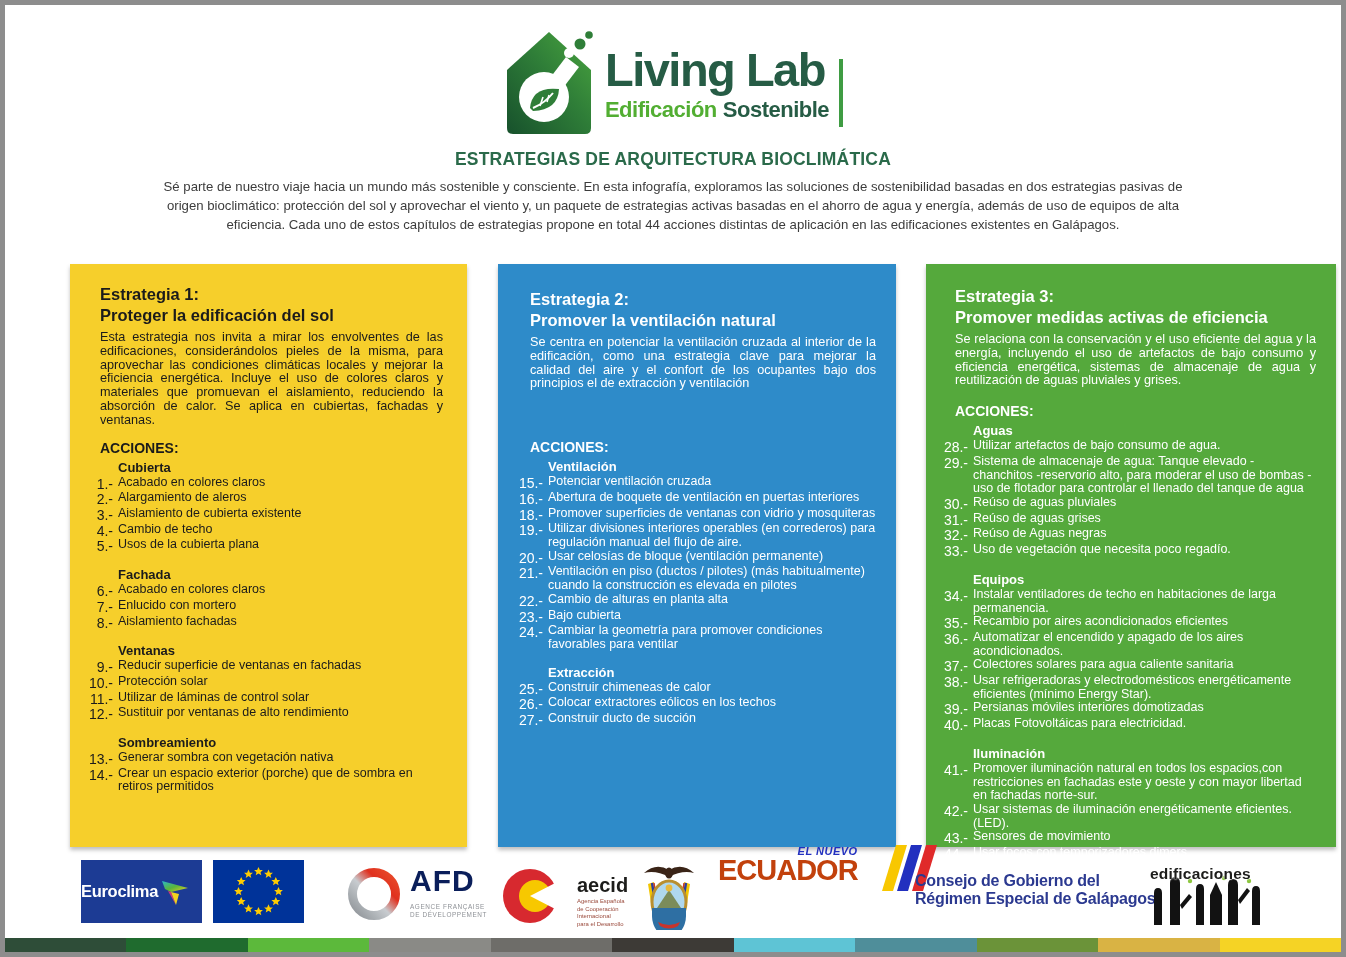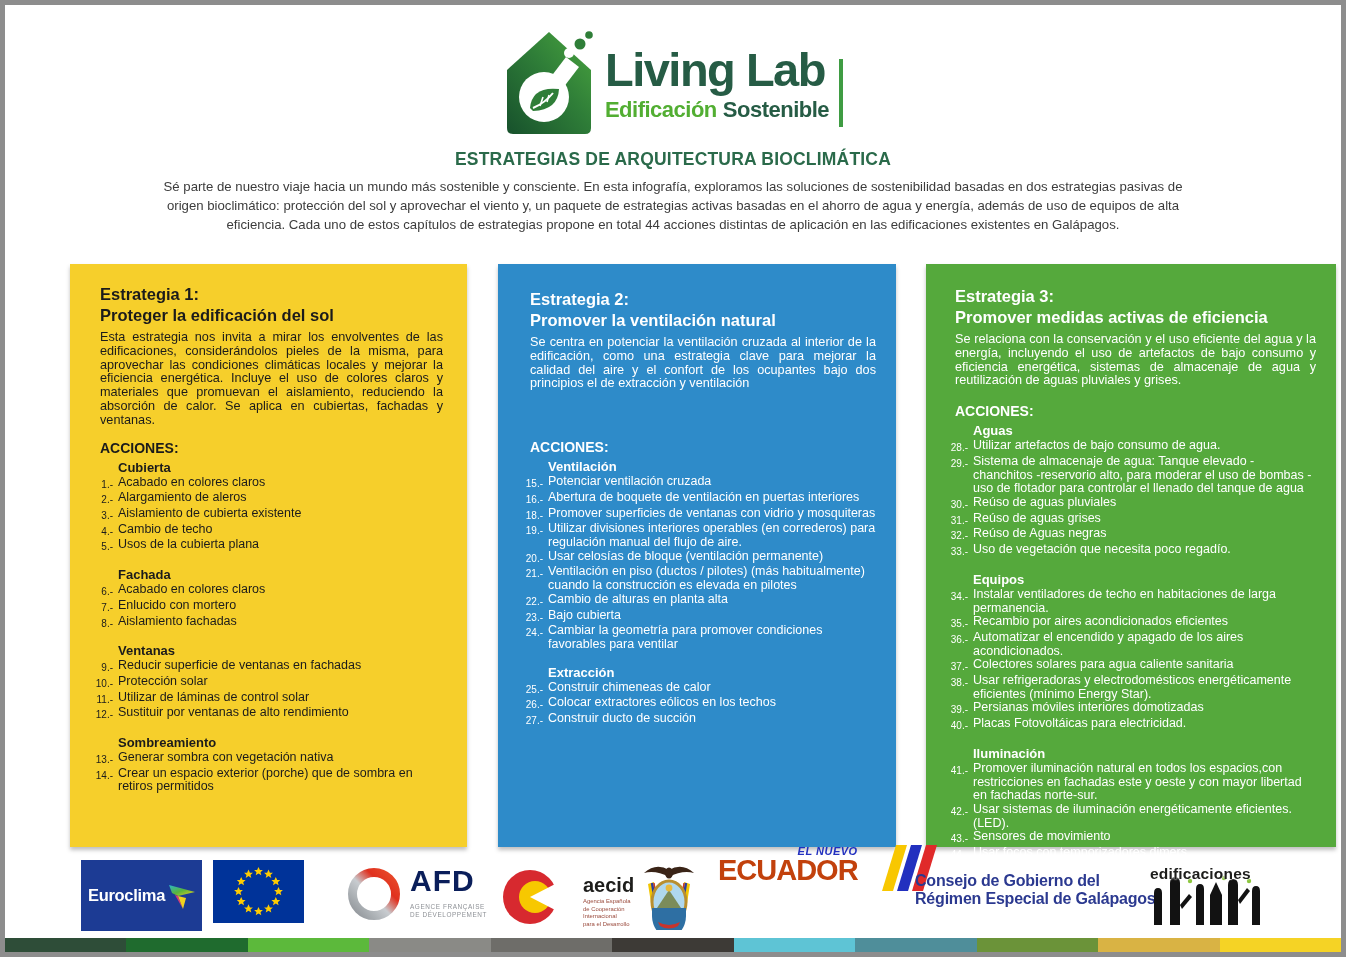--- a/index.html
+++ b/index.html
@@ -32,32 +32,32 @@
   .col-head{font-size:16.5px; font-weight:bold; line-height:21px;}
   .col-desc{margin:5px 0 0; font-size:12.7px; line-height:13.8px; text-align:justify;}
   .acciones{font-size:14px; font-weight:bold;}
   .col-1 .acciones{margin-top:12px;}
   .col-2 .acciones{margin-top:48px;}
   .col-3 .acciones{margin-top:15px;}
   .section-title{font-size:13px; font-weight:bold; margin:13px 0 1px 18px;}
   .col-body .section-title:first-child{margin-top:4px;}
   .item{display:flex; font-size:12.5px; line-height:13.7px;}
   .num{flex:0 0 30px; margin-left:-12px; padding-right:5px; box-sizing:border-box;
-       text-align:right; font-size:10px; padding-top:2px;}
+       text-align:right; font-size:14px; padding-top:2px;}
   .txt{flex:1;}
   
   .flogo{position:absolute;}
-  .euroclima{left:76px; top:855px; width:121px; height:71px; background:#1C3B94;
-    display:flex; align-items:center; justify-content:center; gap:4px;}
+  .euroclima{left:76px; top:855px; width:121px; height:63px; background:#1C3B94;
+    display:flex; align-items:center; justify-content:flex-start; gap:4px;}
   .euroclima-label{color:#fff; font-weight:bold; font-size:16.5px; letter-spacing:-0.3px;}
   .eu-flag{left:208px; top:855px; width:91px; height:63px; background:#003399;}
   .afd{left:341px; top:861px; display:flex; align-items:flex-start; gap:8px;}
   .afd-name{font-size:30px; font-weight:bold; color:#0A1E5A; line-height:30px; letter-spacing:1px;}
   .afd-small{font-size:6.4px; color:#8E9196; letter-spacing:0.6px; line-height:8px;}
-  .aecid{left:496px; top:858px; display:flex; align-items:flex-end; gap:22px;}
+  .aecid{left:496px; top:858px; display:flex; align-items:center; gap:16px;}
   .aecid-name{font-size:20px; font-weight:bold; color:#1d1d1b; line-height:20px; margin-top:12px;}
   .aecid-small{font-size:5.9px; color:#9A4A3C; line-height:7.6px;}
   .arms{left:633px; top:855px;}
   .nuevo{left:713px; top:840px; display:flex; align-items:flex-start; gap:21px;justify-content:space-between;}
   .nuevo-text{text-align:right;}
   .nuevo-top{font-size:11px; font-weight:bold; font-style:italic; color:#2230BF; letter-spacing:0.5px;}
   .nuevo-name{font-size:29px; font-weight:bold; color:#c2410c; letter-spacing:-1px; line-height:28px; margin-top:-1px;}
   .consejo{left:910px; top:867px; font-size:16px; font-weight:bold; color:#2B3990; line-height:18px; letter-spacing:-0.2px;}
   .mente{left:1143px; top:860px; width:126px; height:60px;}
   .mente-name{position:absolute; top:0; left:2px; z-index:2; font-size:15.5px; font-weight:bold;

